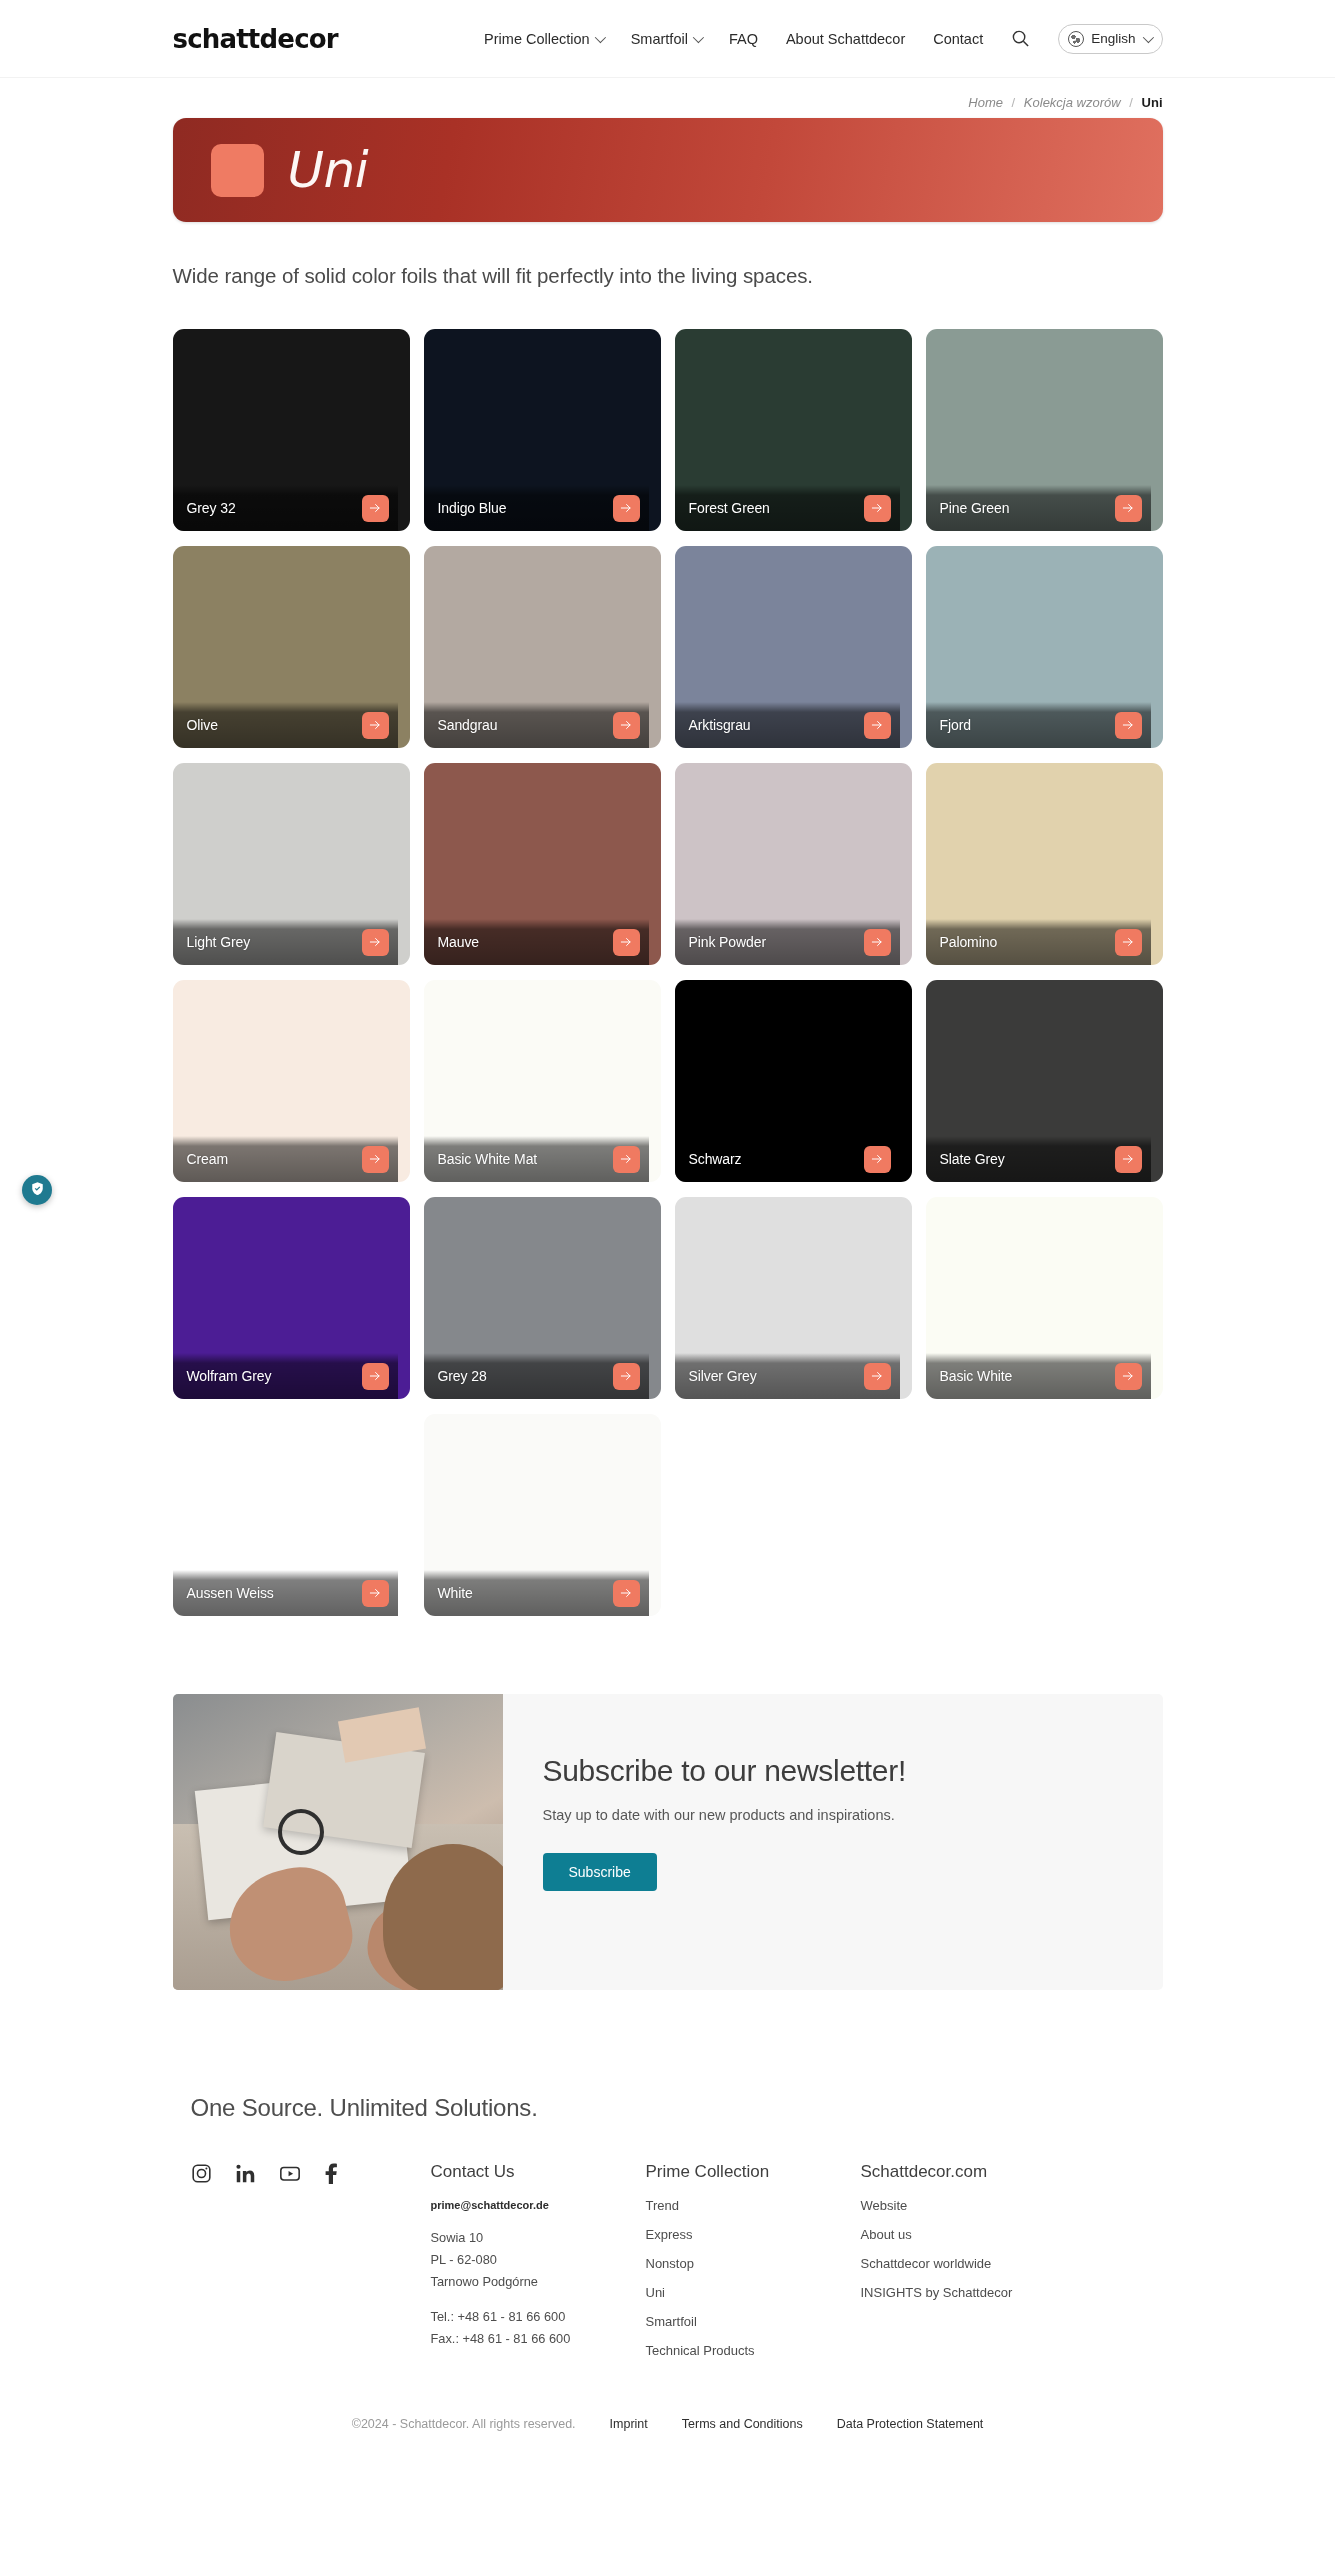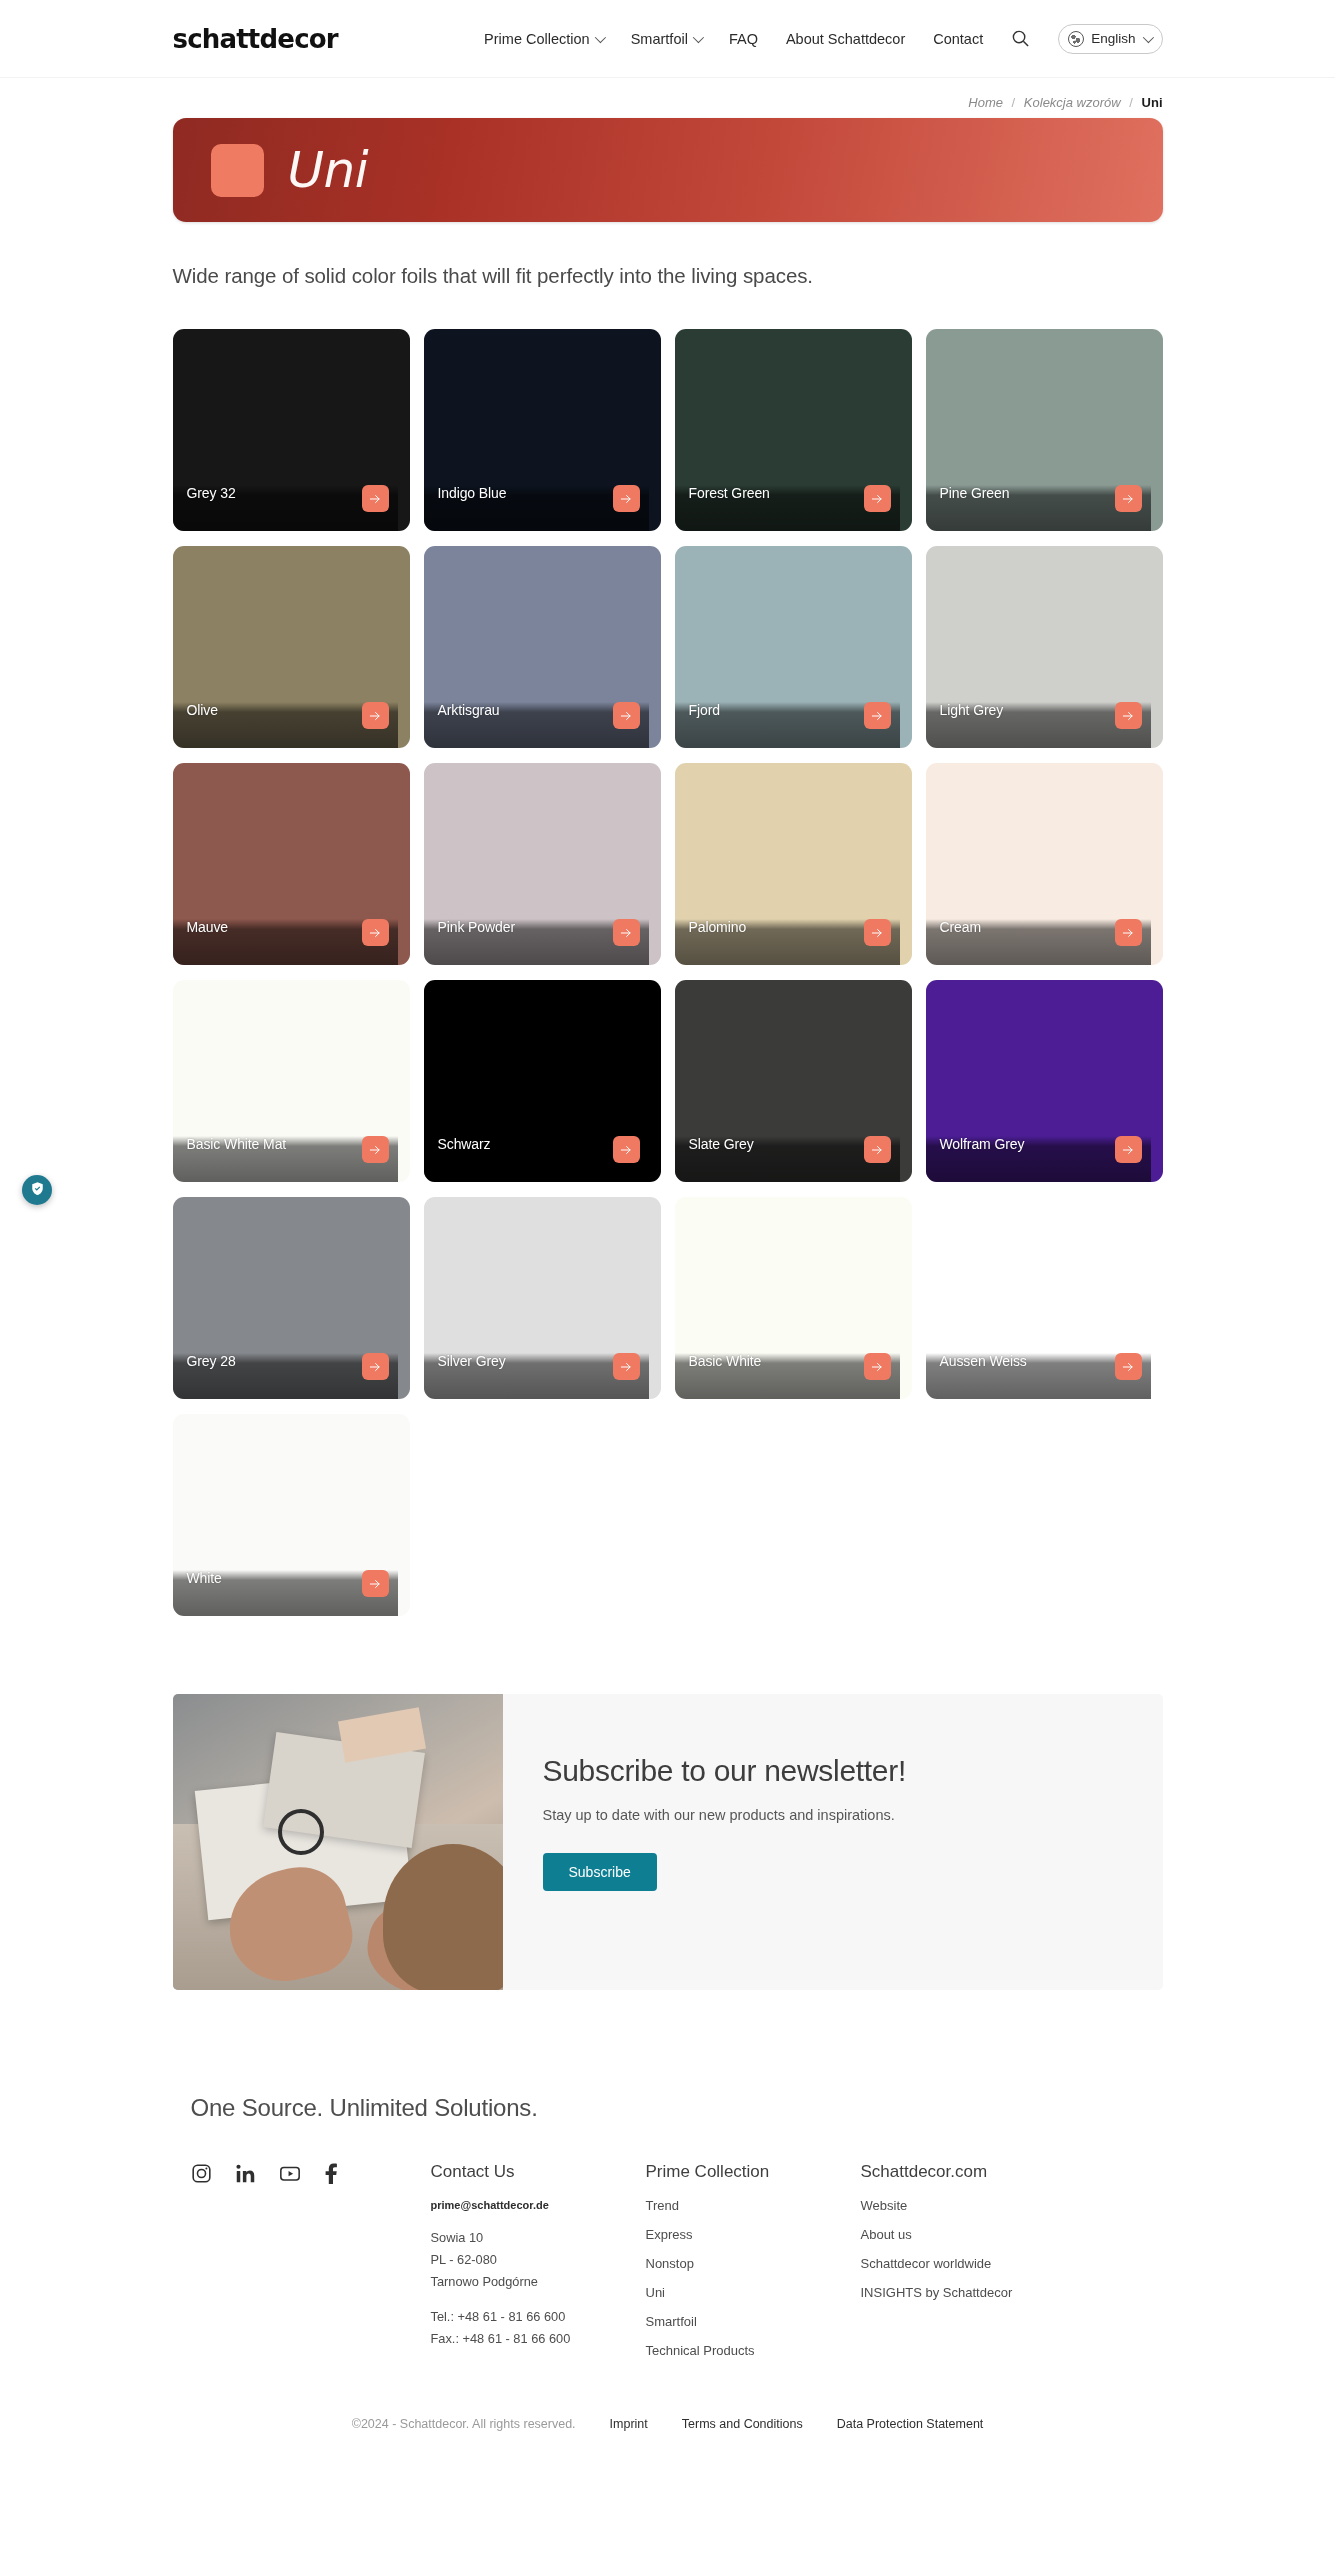--- a/index.html
+++ b/index.html
@@ -148,21 +148,21 @@
     height: 202px;
     border-radius: 11px;
     overflow: hidden;
     cursor: pointer;
   }
   .card-bar {
     position: absolute;
     left: 0; right: 12px; bottom: 0;
     height: 46px;
     display: flex;
-    align-items: flex-start;
+    align-items: center;
     justify-content: space-between;
     padding: 0 9px 0 14px;
     background: linear-gradient(to bottom, rgba(0,0,0,0.0) 0%, rgba(0,0,0,0.50) 22%, rgba(0,0,0,0.62) 100%);
   }
   .card-name {
     font-size: 14px;
     color: #ffffff;
     letter-spacing: -0.1px;
     text-shadow: 0 0 2px rgba(0,0,0,.25);
   }
@@ -449,20 +449,31 @@
               <svg width="14" height="14" viewBox="0 0 24 24" fill="none" stroke="#ffffff" stroke-width="1.7" stroke-linecap="round" stroke-linejoin="round">
                 <line x1="4" y1="12" x2="19" y2="12"></line>
                 <polyline points="13,6 19,12 13,18"></polyline>
               </svg>
             </span>
           </div>
         </div>
         <div class="card" style="background: rgb(140, 129, 98);">
           <div class="card-bar">
             <span class="card-name">Olive</span>
+            <span class="card-arrow">
+              <svg width="14" height="14" viewBox="0 0 24 24" fill="none" stroke="#ffffff" stroke-width="1.7" stroke-linecap="round" stroke-linejoin="round">
+                <line x1="4" y1="12" x2="19" y2="12"></line>
+                <polyline points="13,6 19,12 13,18"></polyline>
+              </svg>
+            </span>
+          </div>
+        </div>
+        <div class="card" style="background: rgb(179, 169, 161);">
+          <div class="card-bar">
+            <span class="card-name">Sandgrau</span>
             <span class="card-arrow">
               <svg width="14" height="14" viewBox="0 0 24 24" fill="none" stroke="#ffffff" stroke-width="1.7" stroke-linecap="round" stroke-linejoin="round">
                 <line x1="4" y1="12" x2="19" y2="12"></line>
                 <polyline points="13,6 19,12 13,18"></polyline>
               </svg>
             </span>
           </div>
         </div>
         <div class="card" style="background: rgb(123, 132, 155);">
           <div class="card-bar">

